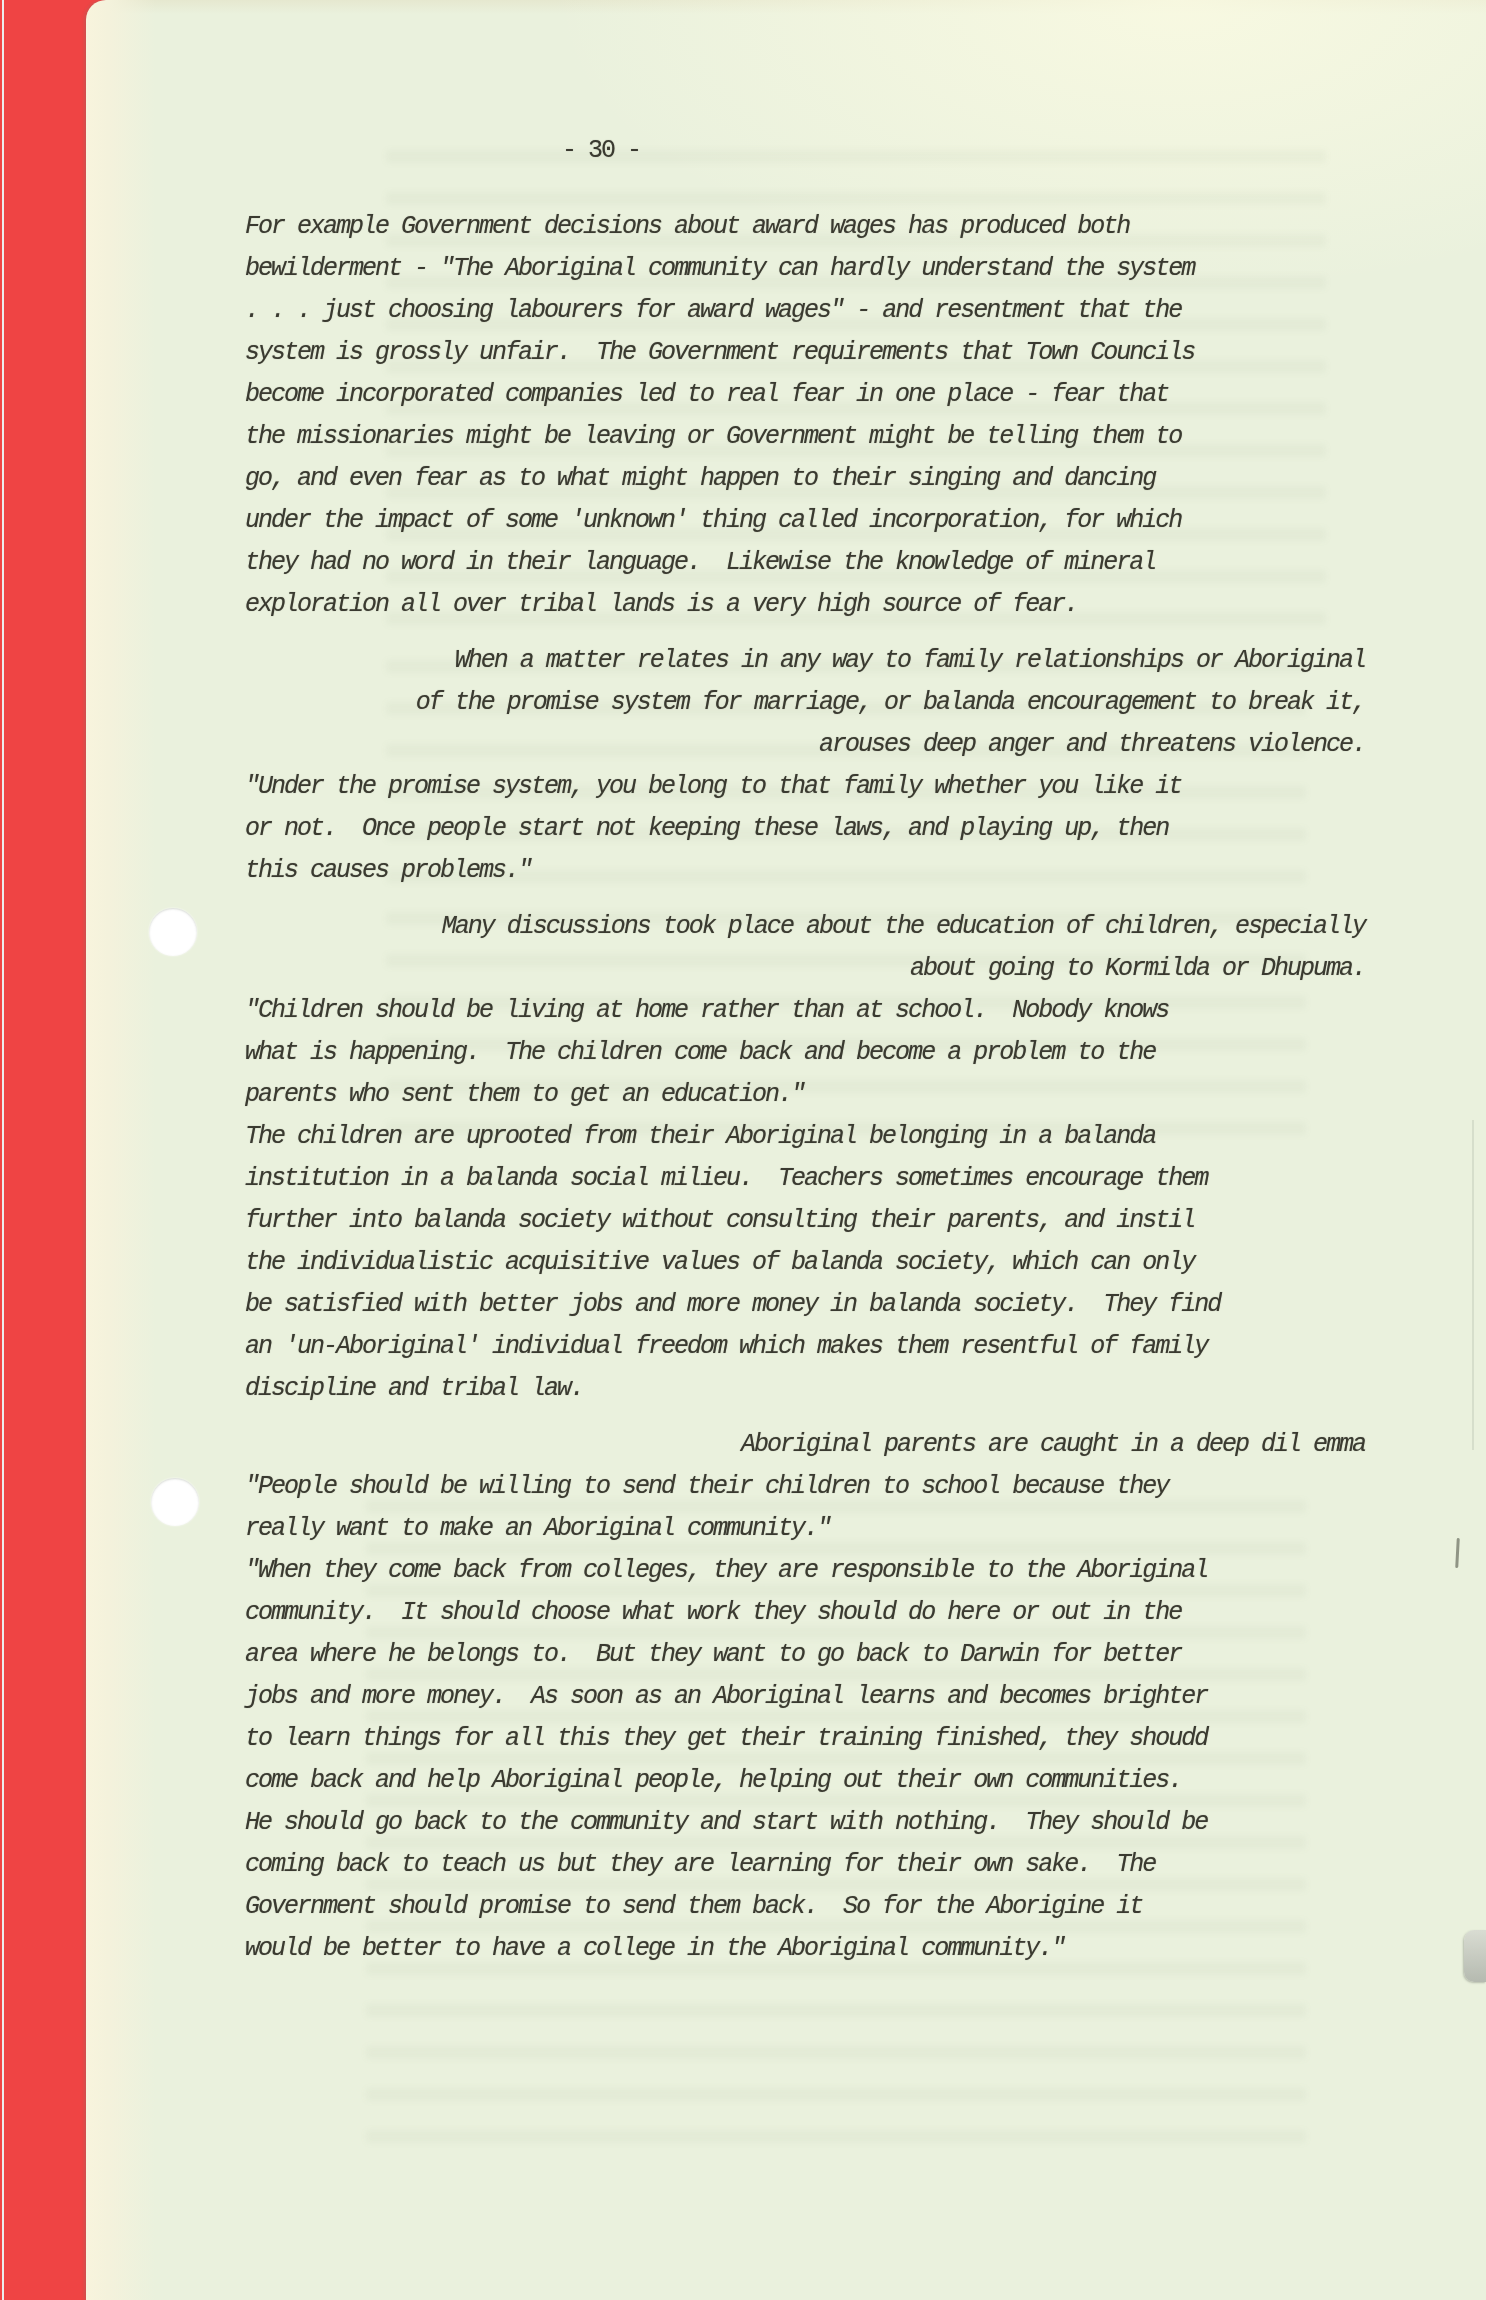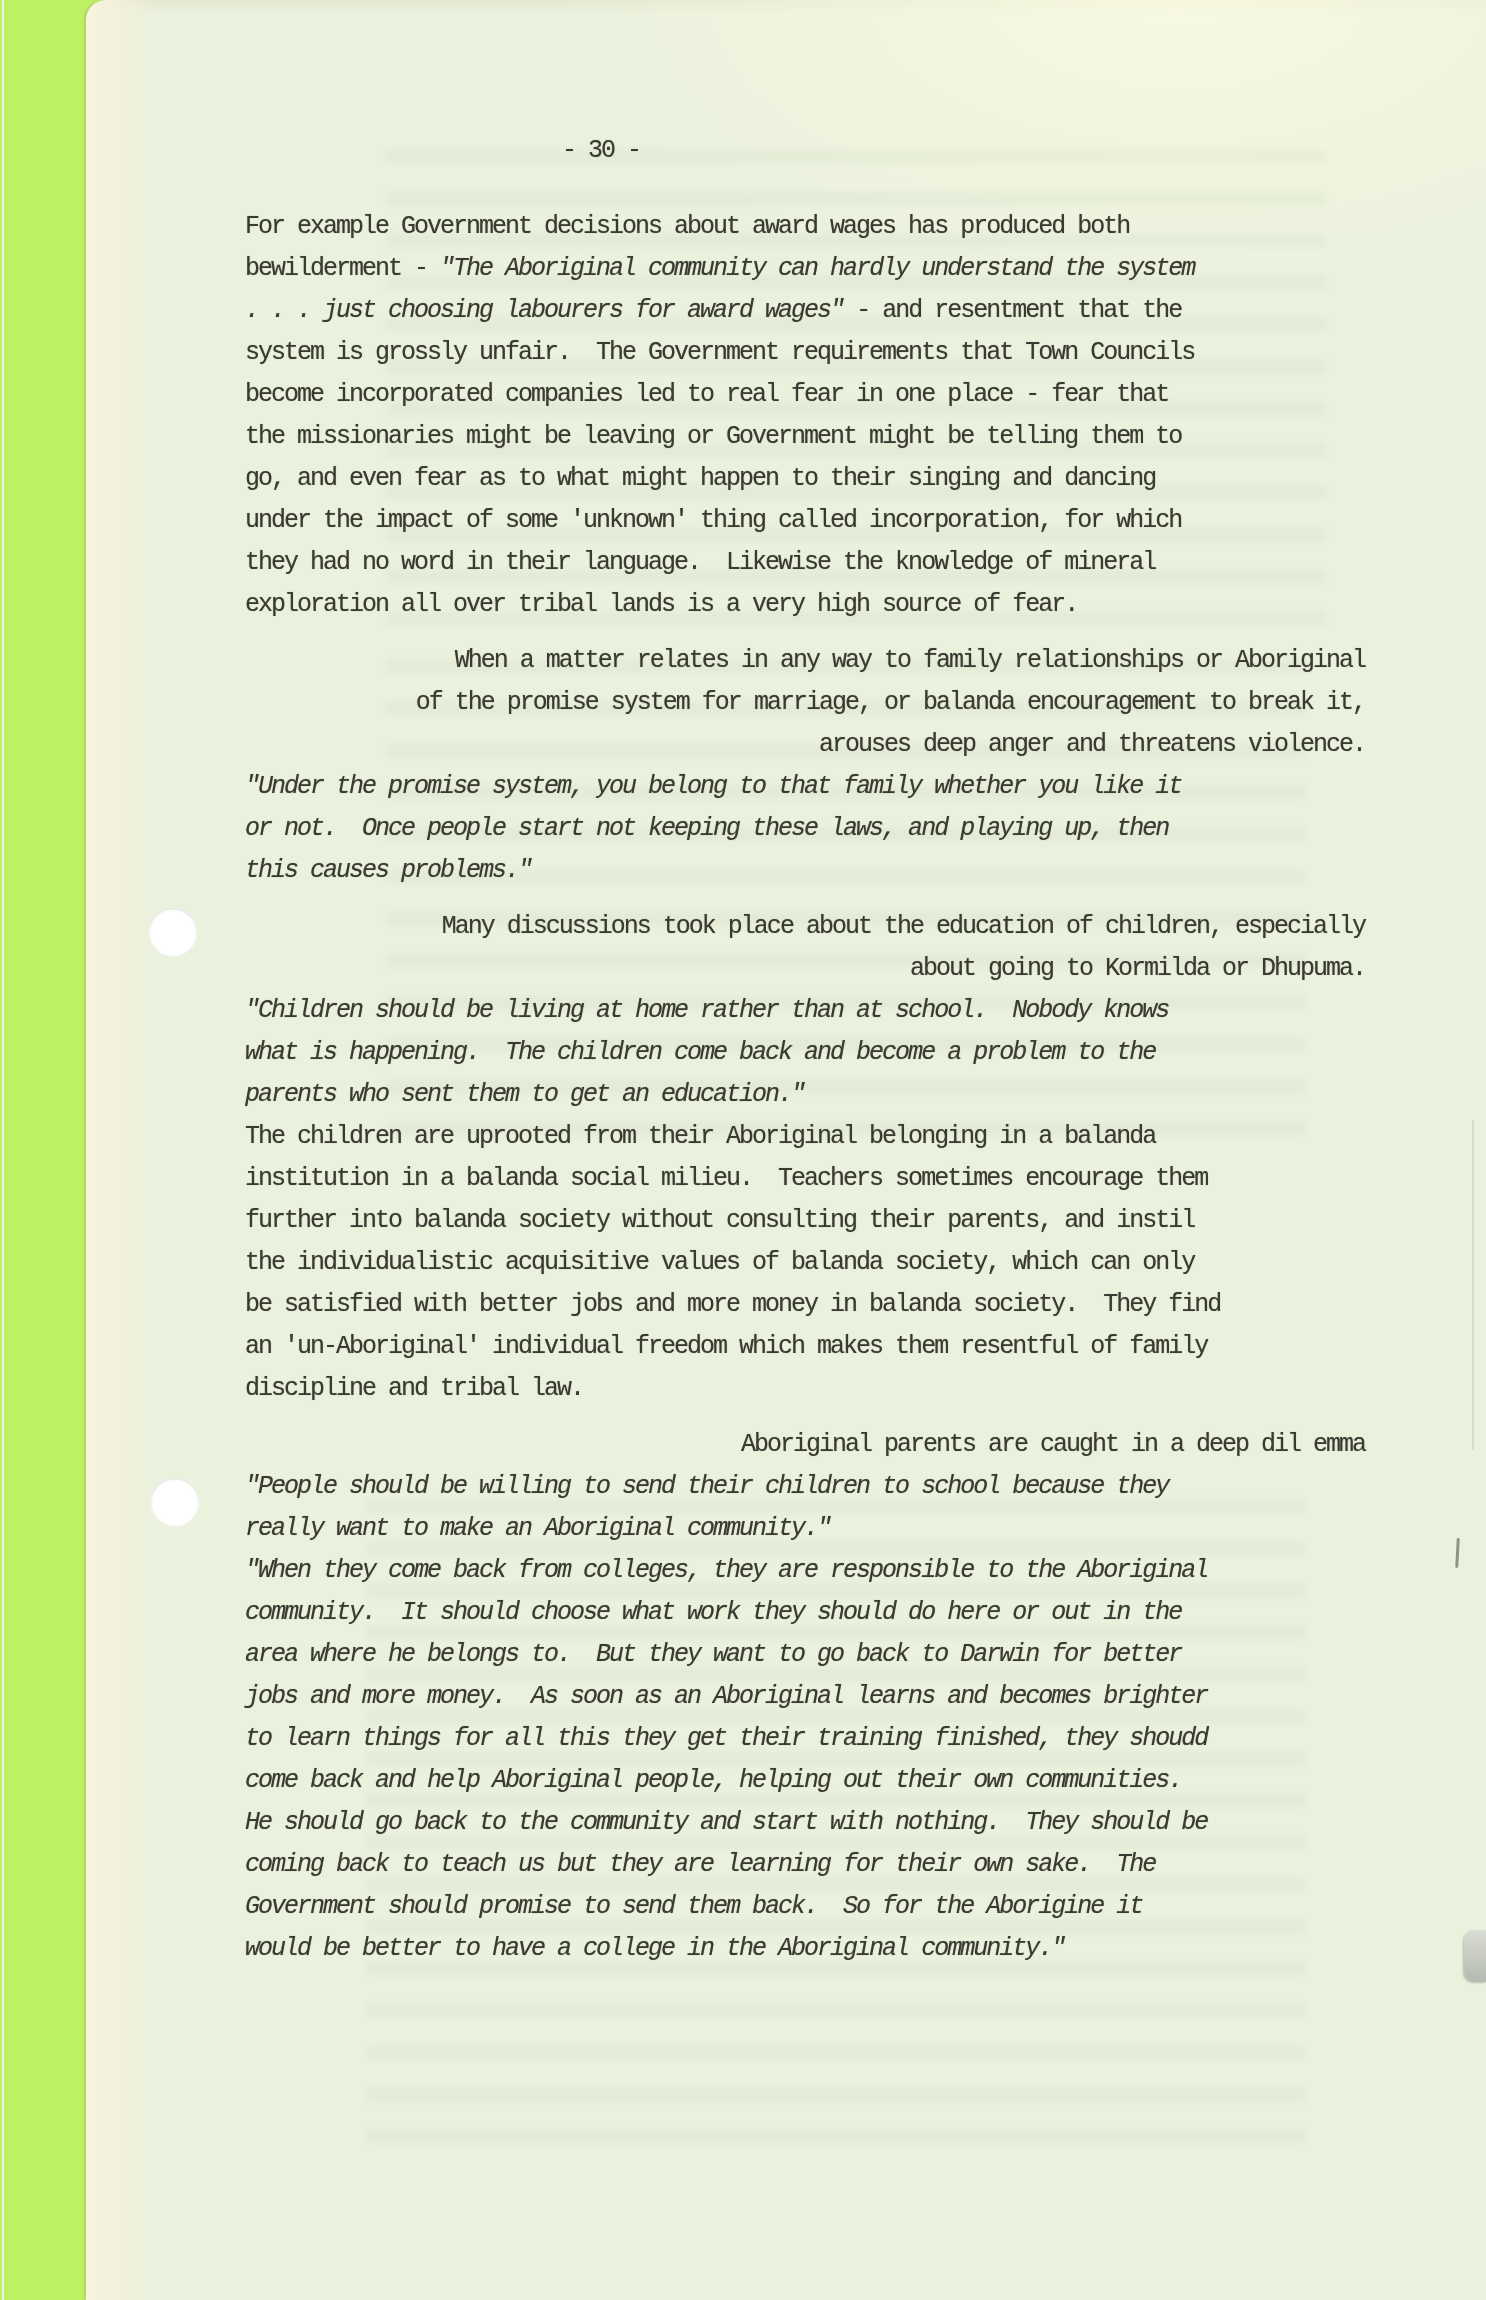--- a/index.html
+++ b/index.html
@@ -8,21 +8,21 @@
     width: 1486px;
     height: 2300px;
     background: #ffffff;
     overflow: hidden;
     font-family: "Liberation Mono", "DejaVu Sans Mono", monospace;
   }
   #scan {
     position: relative;
     width: 1486px;
     height: 2300px;
-    background: #bef264;
+    background: #ef4444;
   }
   
   #bed-line {
     position: absolute;
     left: 2px; top: 0; width: 2px; height: 2300px;
     background: #ececec;
   }
   
   #paper {
     position: absolute;
@@ -101,21 +101,21 @@
     letter-spacing: -2px;
     text-shadow: 0 0 1px rgba(58,58,48,0.45);
   }
   .block { margin: 0; }
   .block.gap { margin-top: 14px; text-align: right; }
   .line {
     height: 42px;
     line-height: 42px;
     white-space: pre;
   }
-  .seg { white-space: pre; }
+  .seg { white-space: pre; font-style: italic; }
   .seg.italic {
     font-style: italic;
   }
 </style>
 </head>
 <body>
 
 <div id="scan">
   <div id="bed-line"></div>
   <div id="paper">

